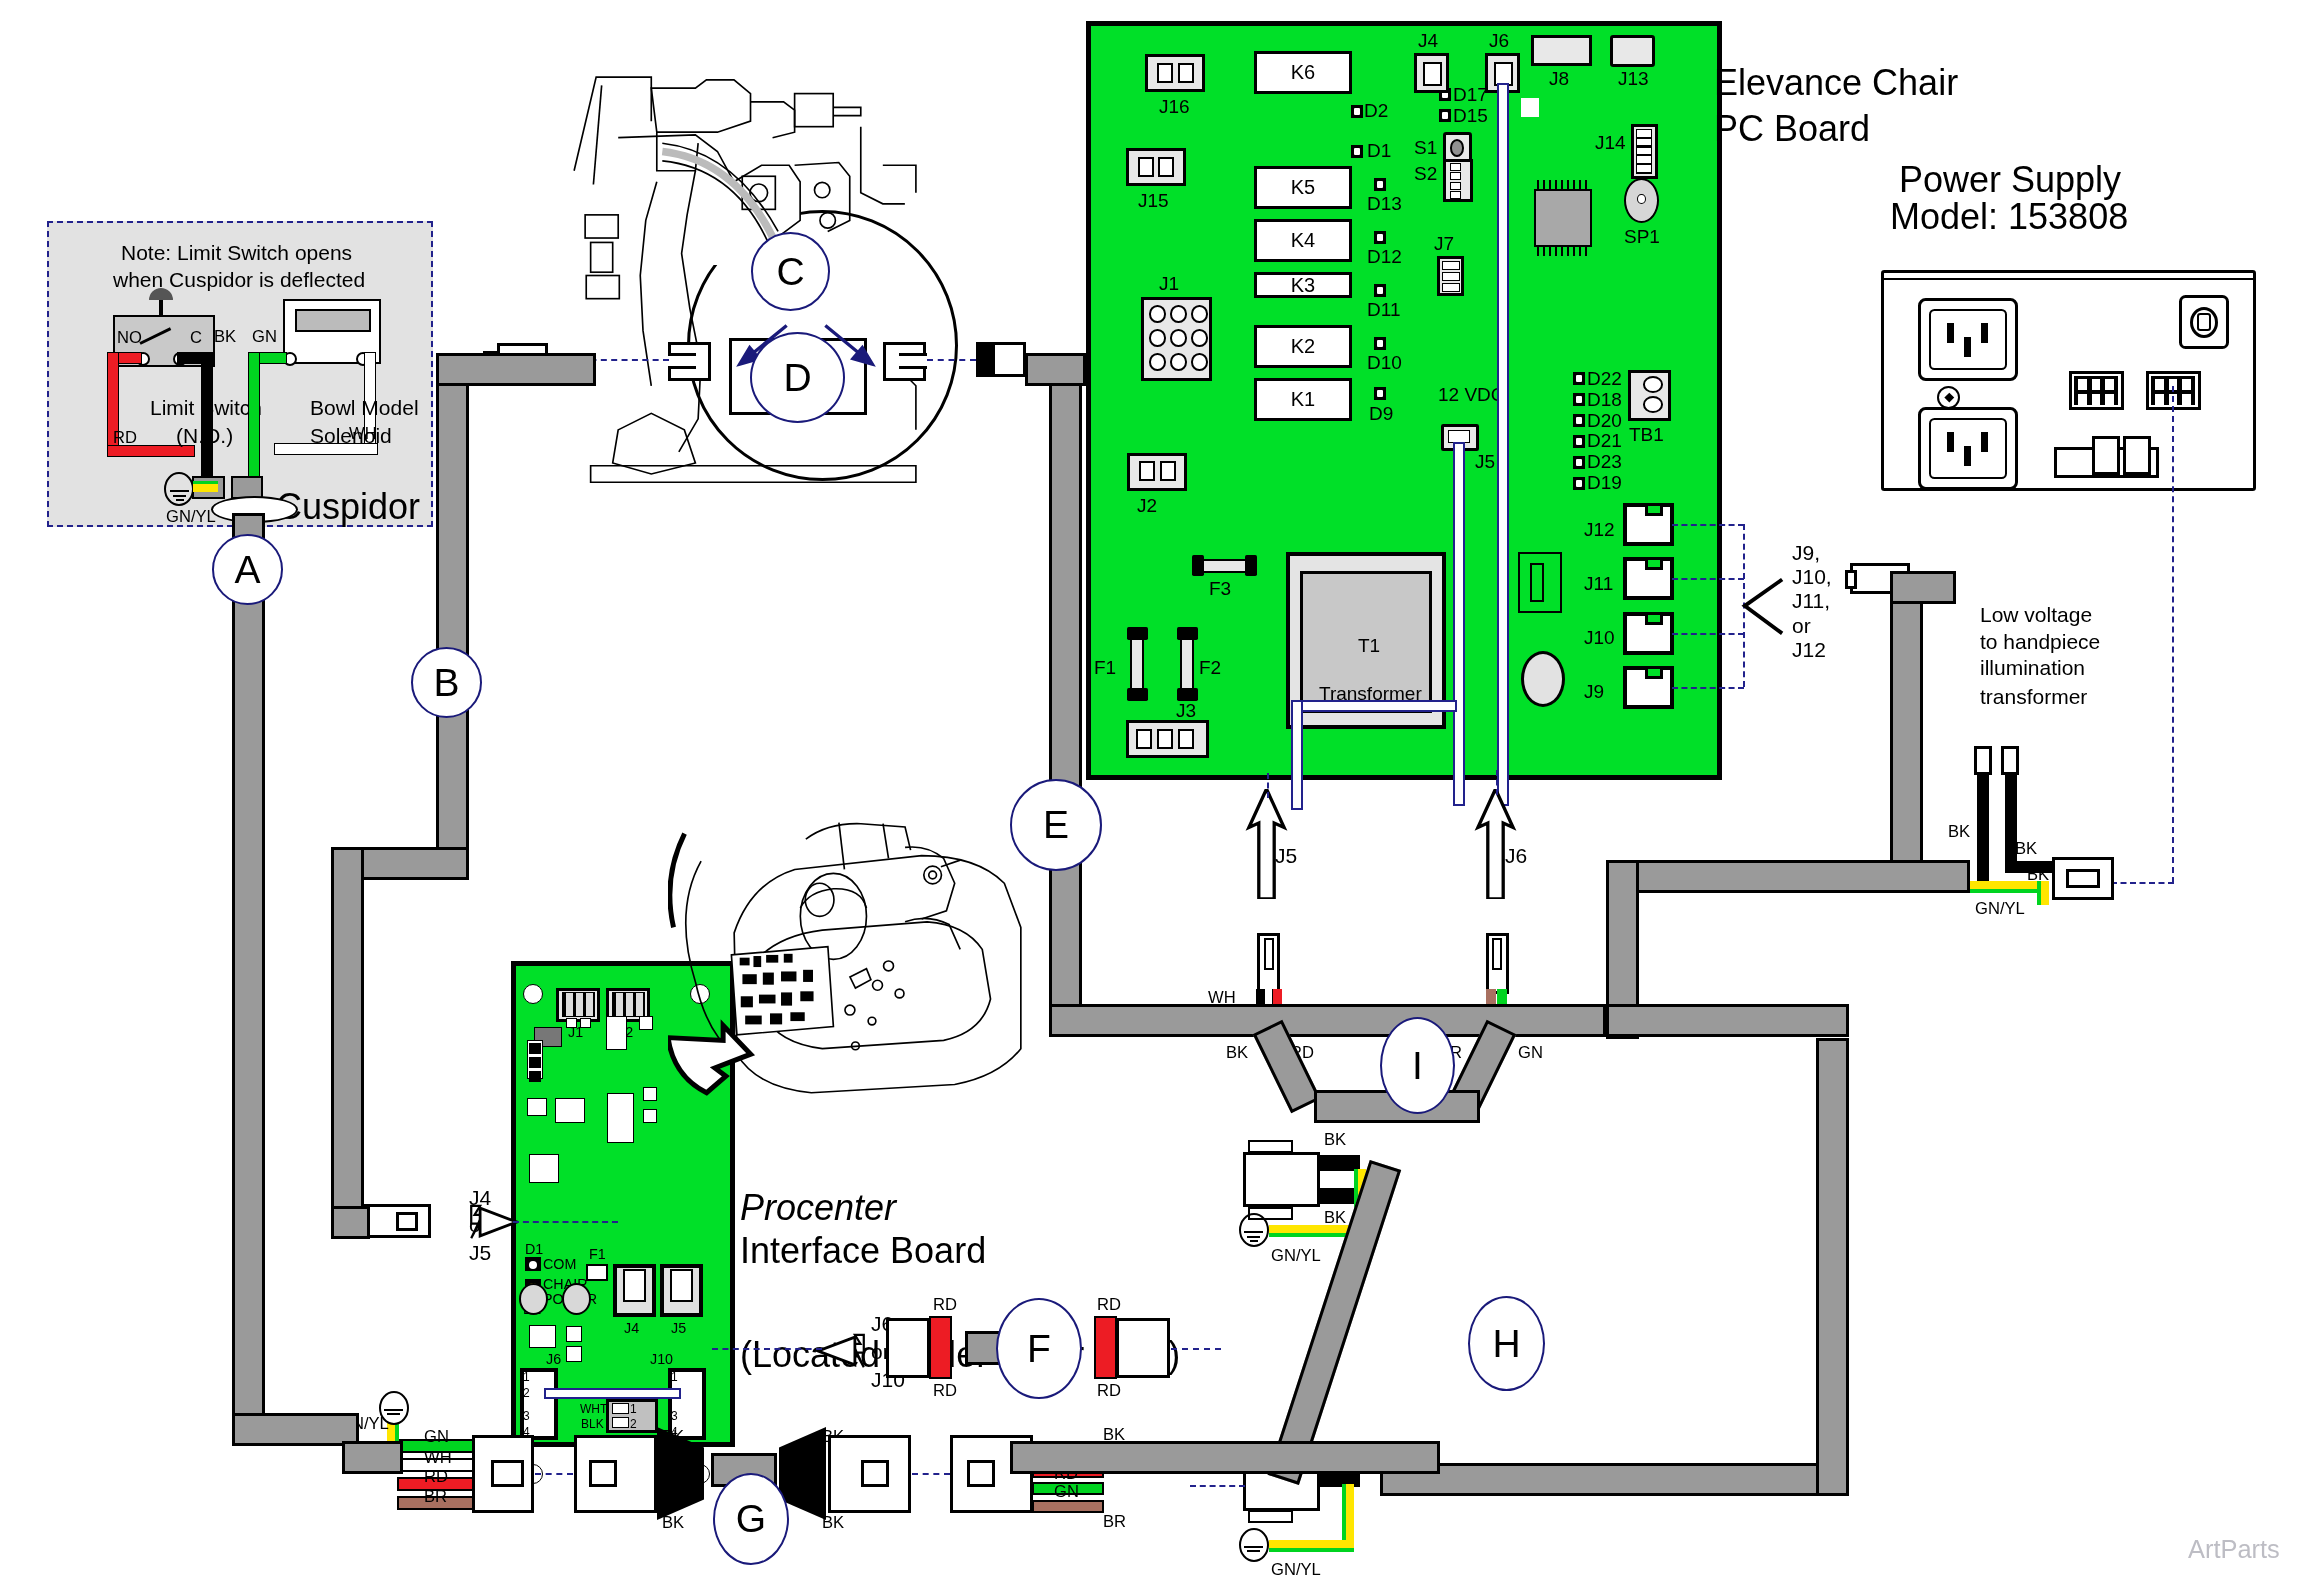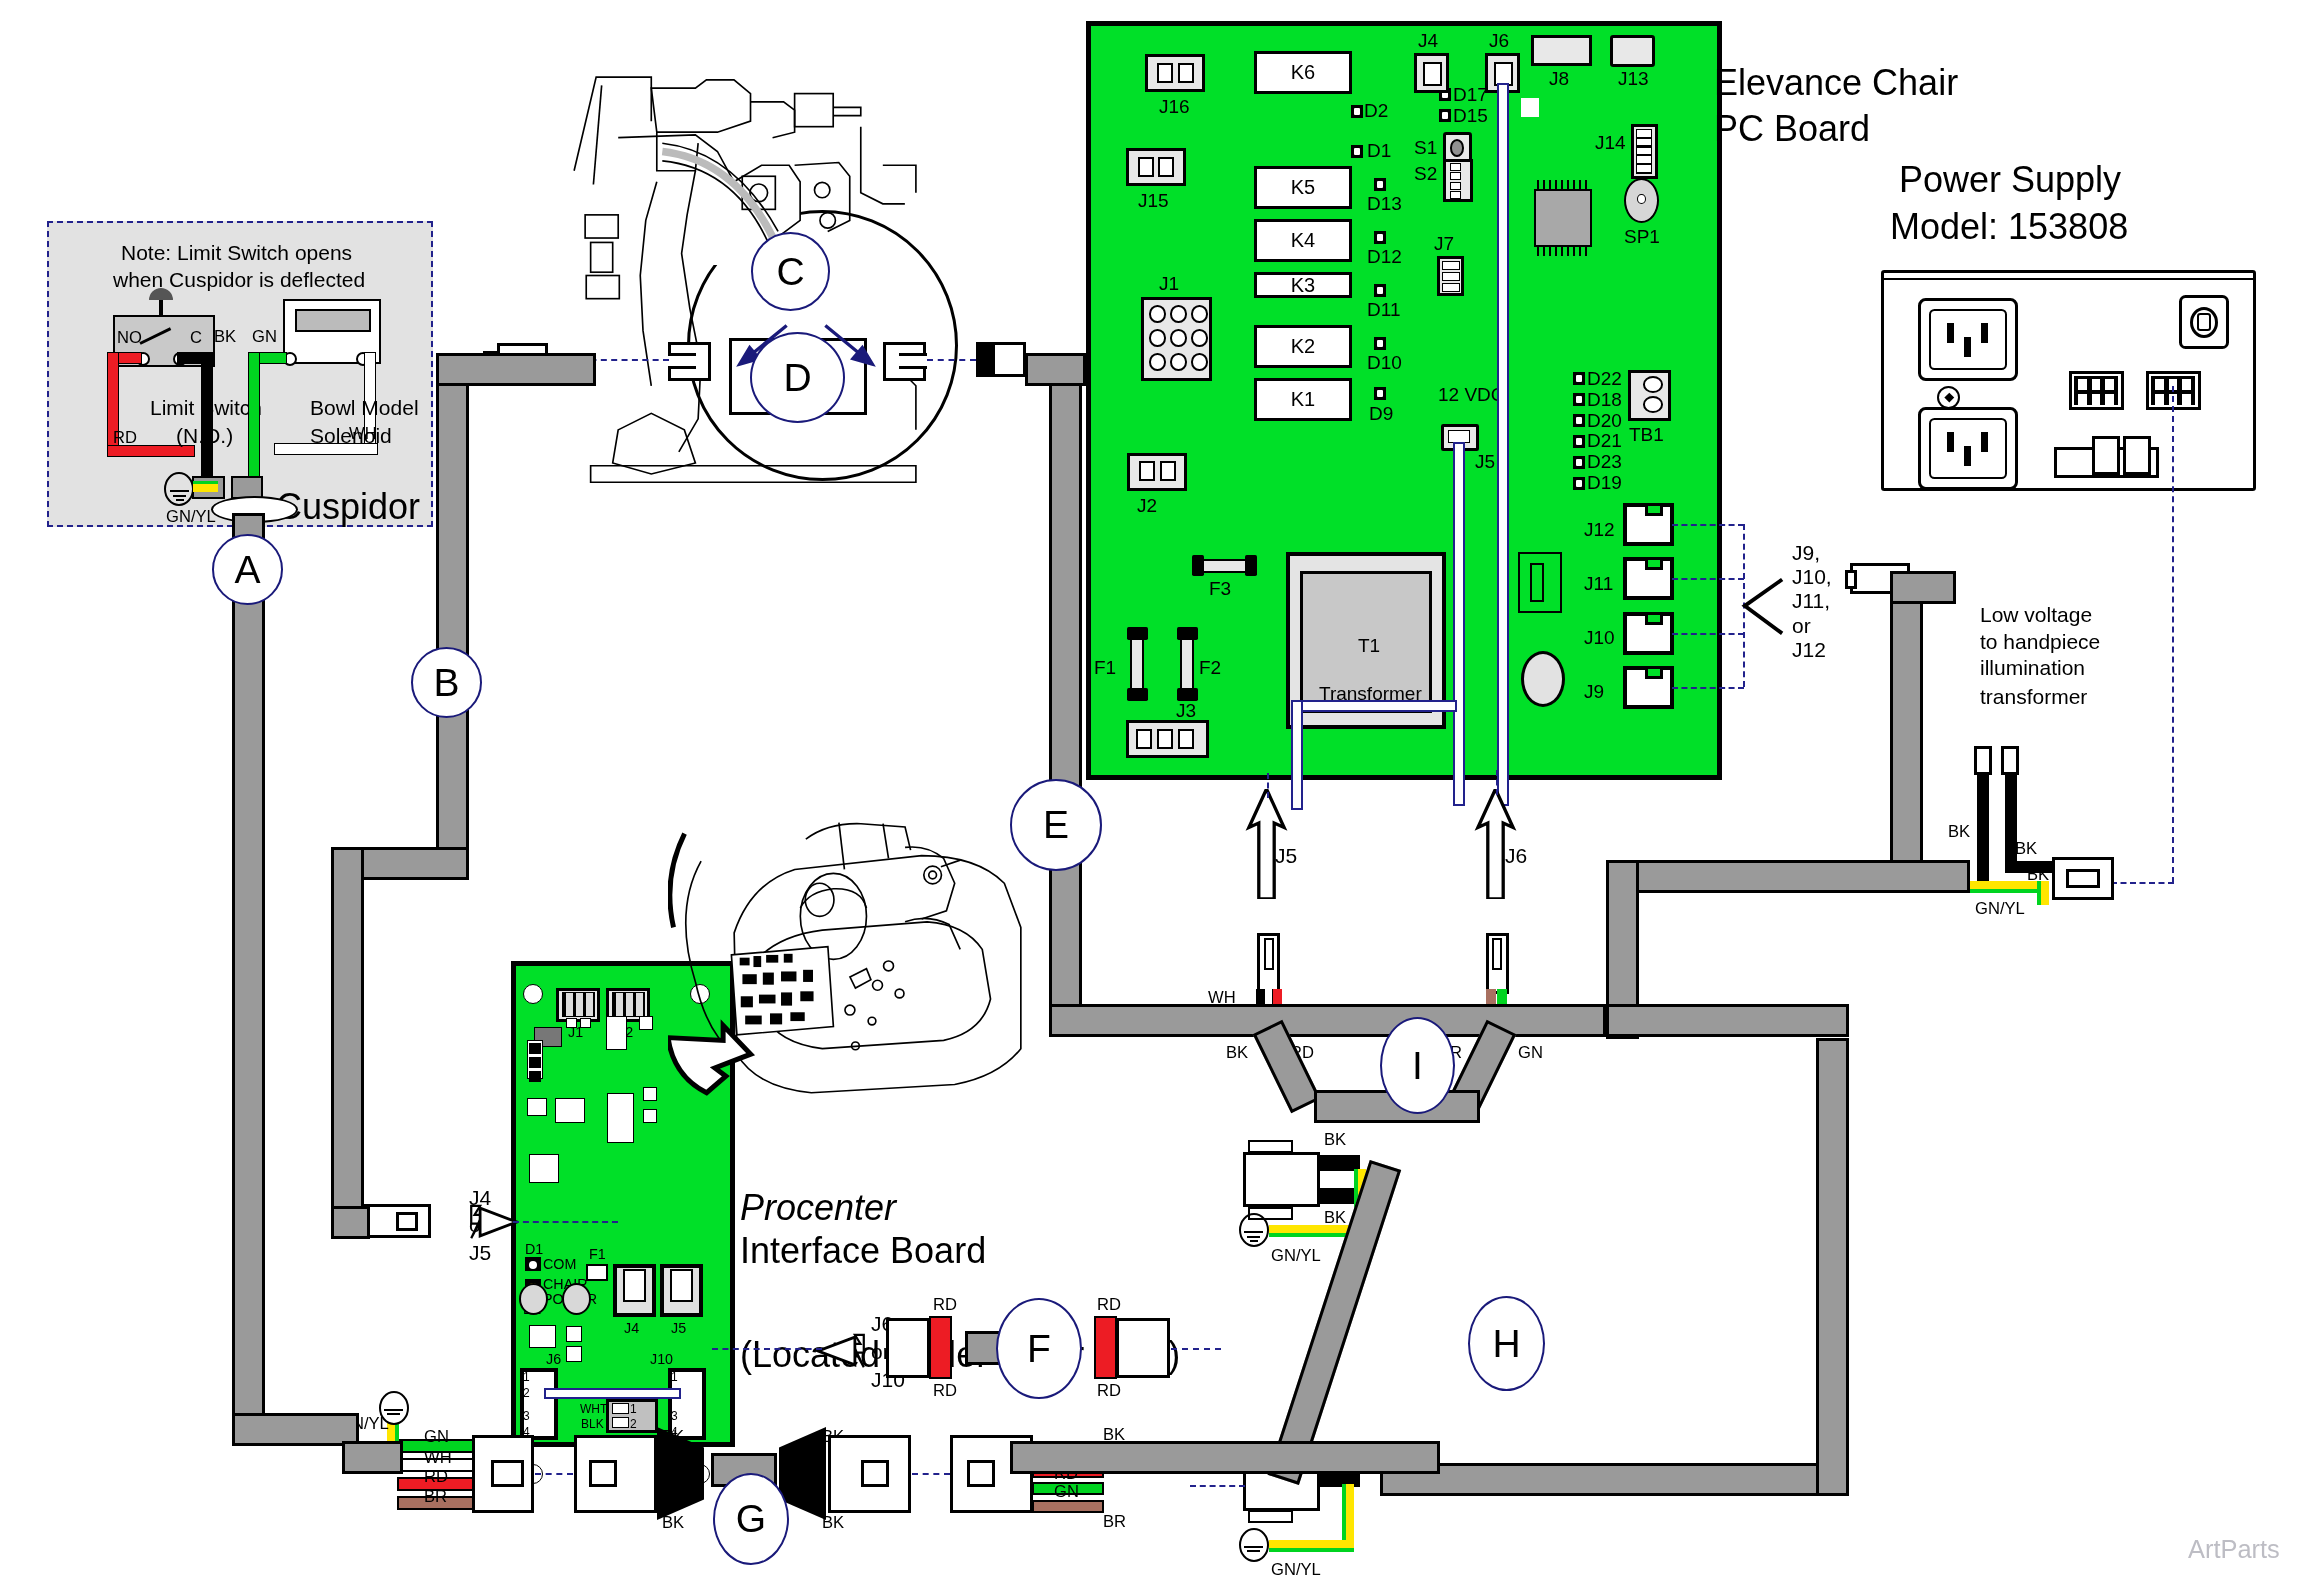--- a/index.html
+++ b/index.html
@@ -340,21 +340,21 @@
   <div class="txt lbl-md" style="left:1765px;top:589px;">J11,</div>
   <div class="txt lbl-md" style="left:1765px;top:614px;">or</div>
   <div class="txt lbl-md" style="left:1765px;top:638px;">J12</div>
 
   <div class="plug" style="left:1850px;top:563px;width:60px;height:31px;"></div>
   <div class="abs" style="left:1845px;top:570px;width:12px;height:19px;background:#fff;border:3.3px solid #000;box-sizing:border-box;"></div>
   <div class="cable" style="left:1890px;top:571px;width:33px;height:320px;"></div>
   <div class="cable" style="left:1890px;top:571px;width:66px;height:33px;"></div>
 
   <div class="txt lbl-xl" style="left:1899px;top:159px;">Power Supply</div>
-  <div class="txt lbl-xl" style="left:1890px;top:206px;">Model: 153808</div>
+  <div class="txt lbl-xl" style="left:1890px;top:196px;">Model: 153808</div>
   <div class="ps-box" style="left:1881px;top:270px;width:375px;height:221px;"></div>
   <div class="abs" style="left:1881px;top:270px;width:375px;height:10px;border-bottom:2.8px solid #000;box-sizing:border-box;"></div>
 
   <div class="iec" style="left:1918px;top:298px;width:100px;height:83px;"></div>
   <div class="iec-in" style="left:1929px;top:309px;width:78px;height:61px;"></div>
   <div class="prong" style="left:1947px;top:323px;width:7.2px;height:20px;"></div>
   <div class="prong" style="left:1981px;top:323px;width:7.2px;height:20px;"></div>
   <div class="prong" style="left:1964px;top:337px;width:7.2px;height:20px;"></div>
 
   <div class="iec" style="left:1918px;top:407px;width:100px;height:83px;"></div>

